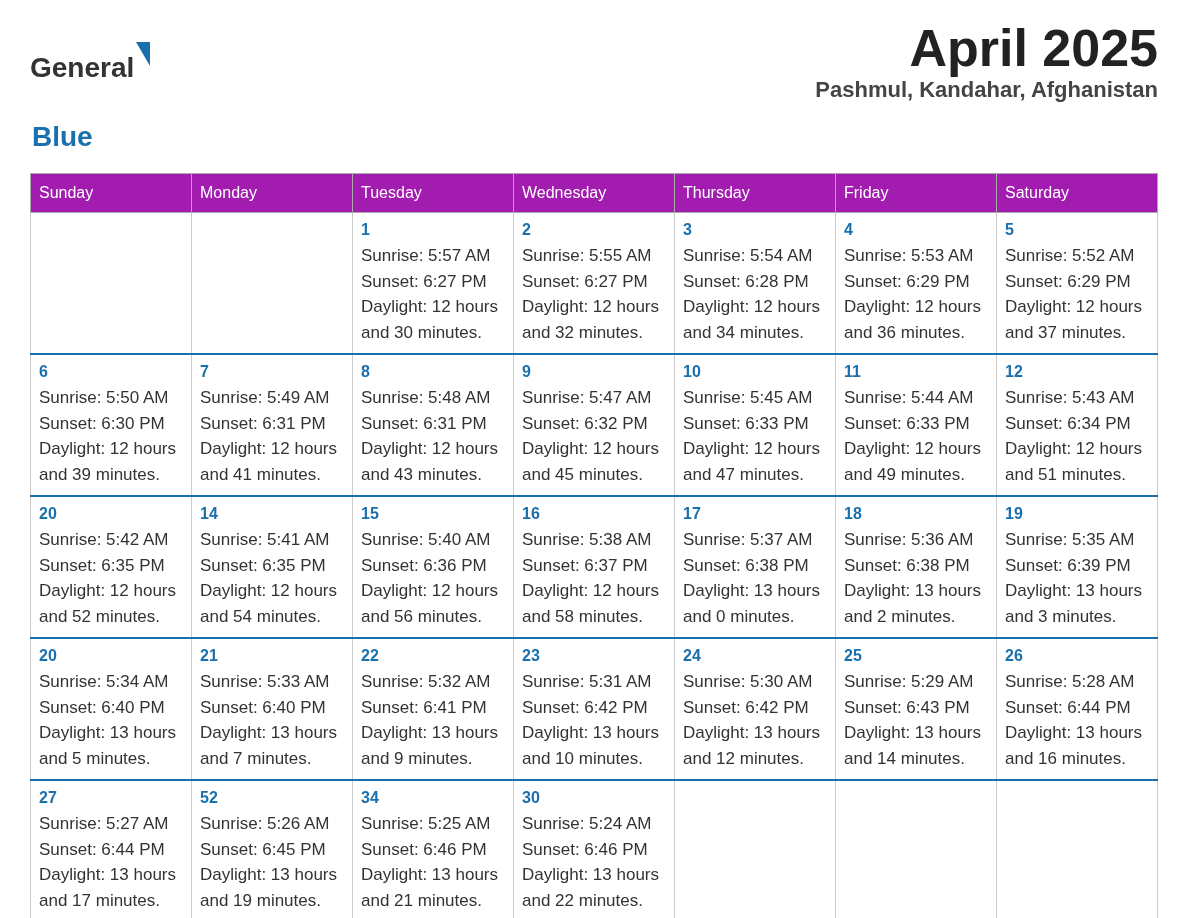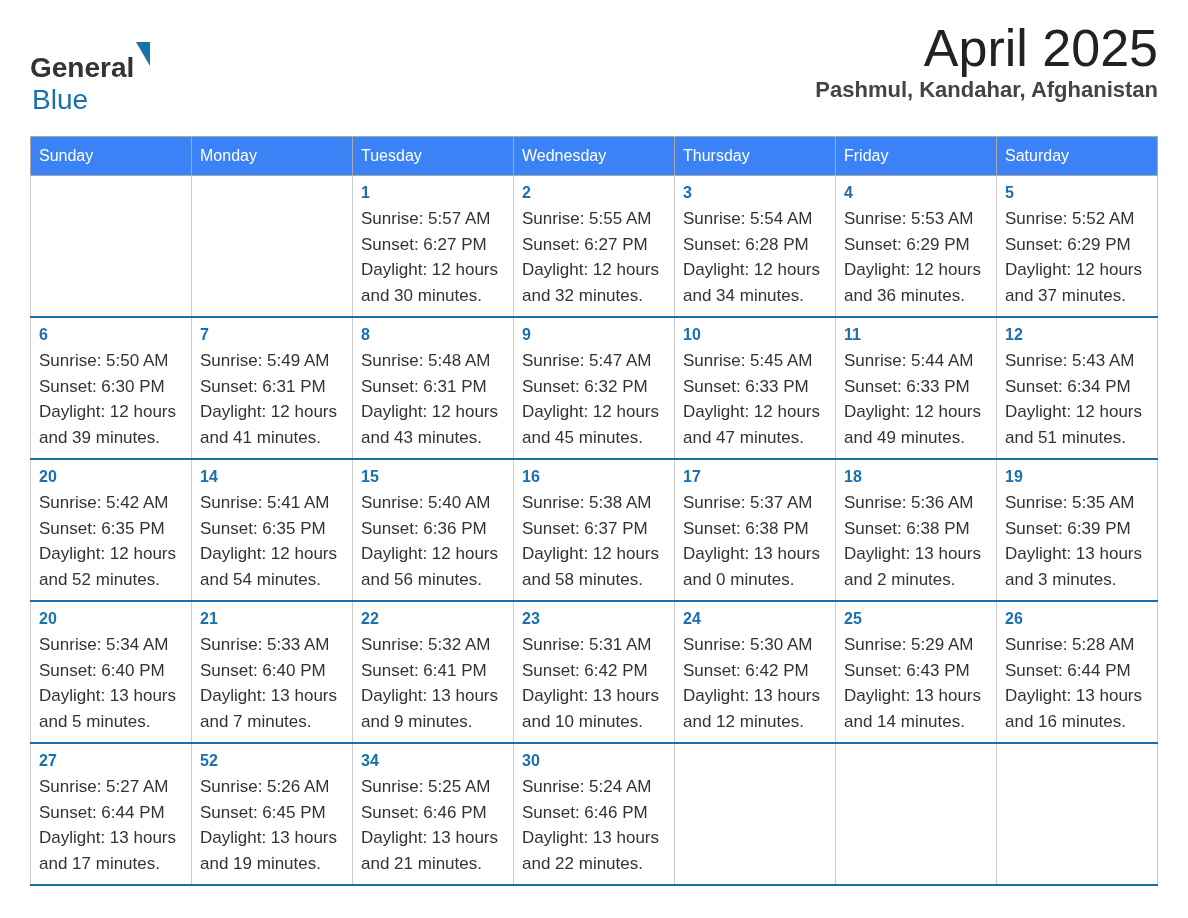--- a/index.html
+++ b/index.html
@@ -28,45 +28,46 @@
     .logo-wrapper {
       display: flex;
       flex-direction: column;
     }
     .logo-line1 {
       display: flex;
       align-items: center;
     }
     .logo-line2 {
       font-size: 28px;
-      font-weight: normal;
+      font-weight: bold;
       color: #1a6fad;
       margin-left: 2px;
+      margin-top: 37px;
     }
     .title-section {
       text-align: right;
     }
     .title-section h1 {
       font-size: 52px;
-      font-weight: normal;
+      font-weight: bold;
       color: #222;
       line-height: 1.1;
     }
     .title-section h2 {
       font-size: 22px;
       font-weight: bold;
       color: #444;
     }
     .calendar {
       width: 100%;
       border-collapse: collapse;
       border: 1px solid #aaa;
     }
     .calendar thead tr th {
-      background-color: #3b82f6;
+      background-color: #a21caf;
       color: #fff;
       padding: 10px 8px;
       text-align: left;
       font-size: 16px;
       font-weight: normal;
       border: 1px solid #aaa;
     }
     .calendar tbody tr td {
       vertical-align: top;
       padding: 8px;

